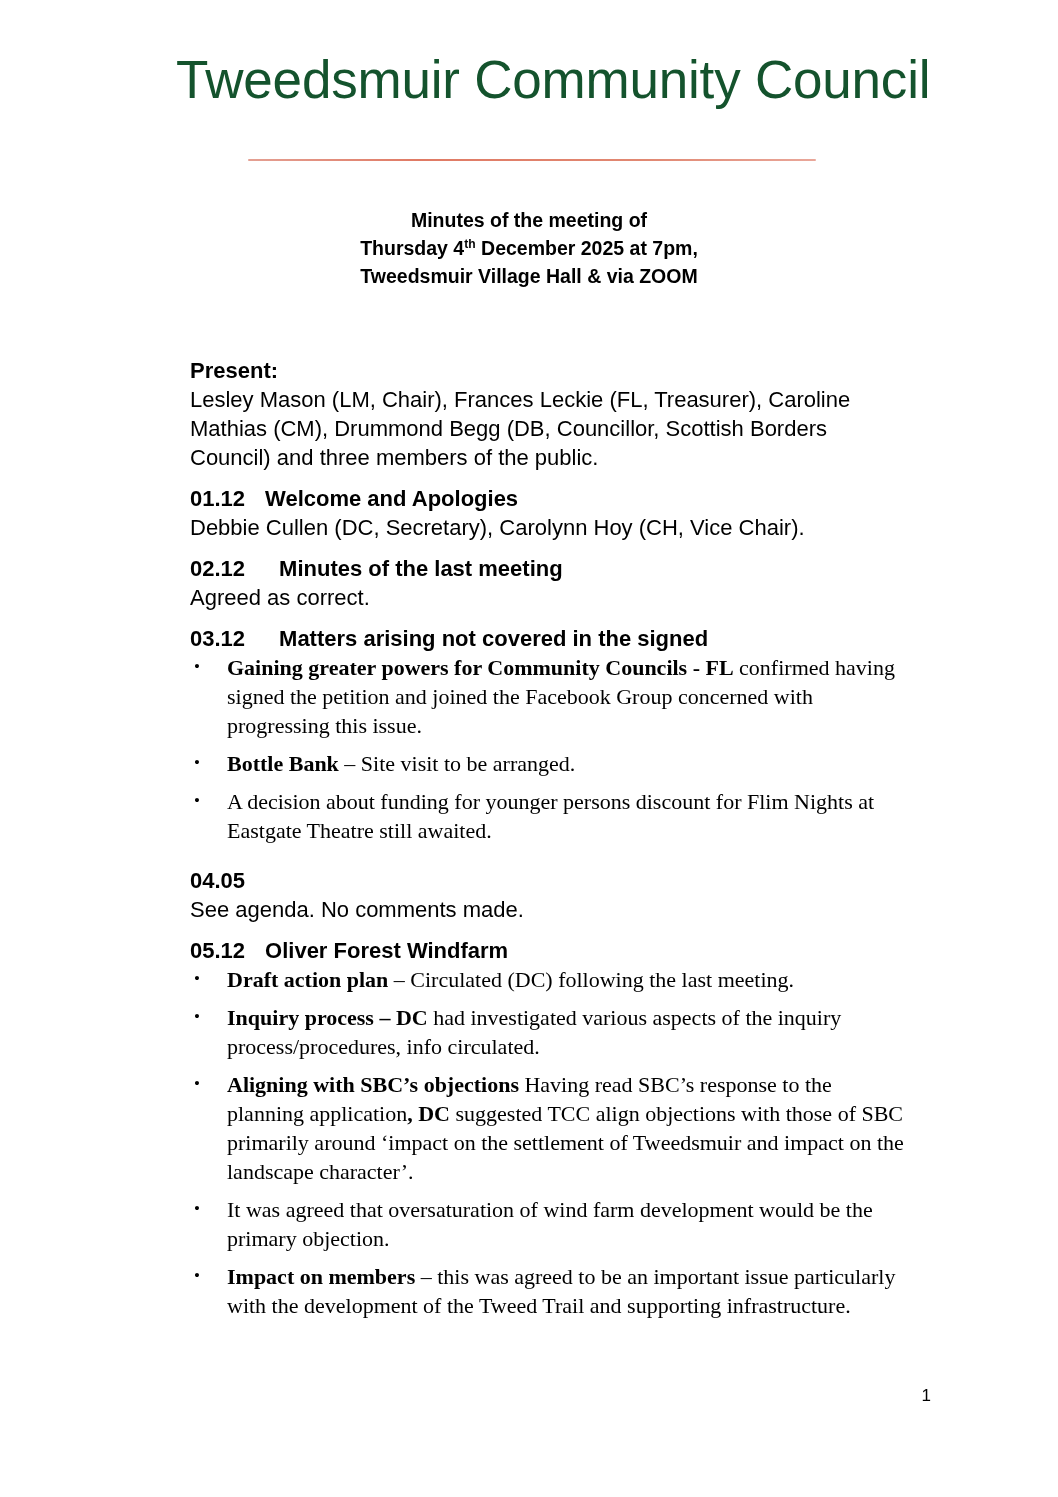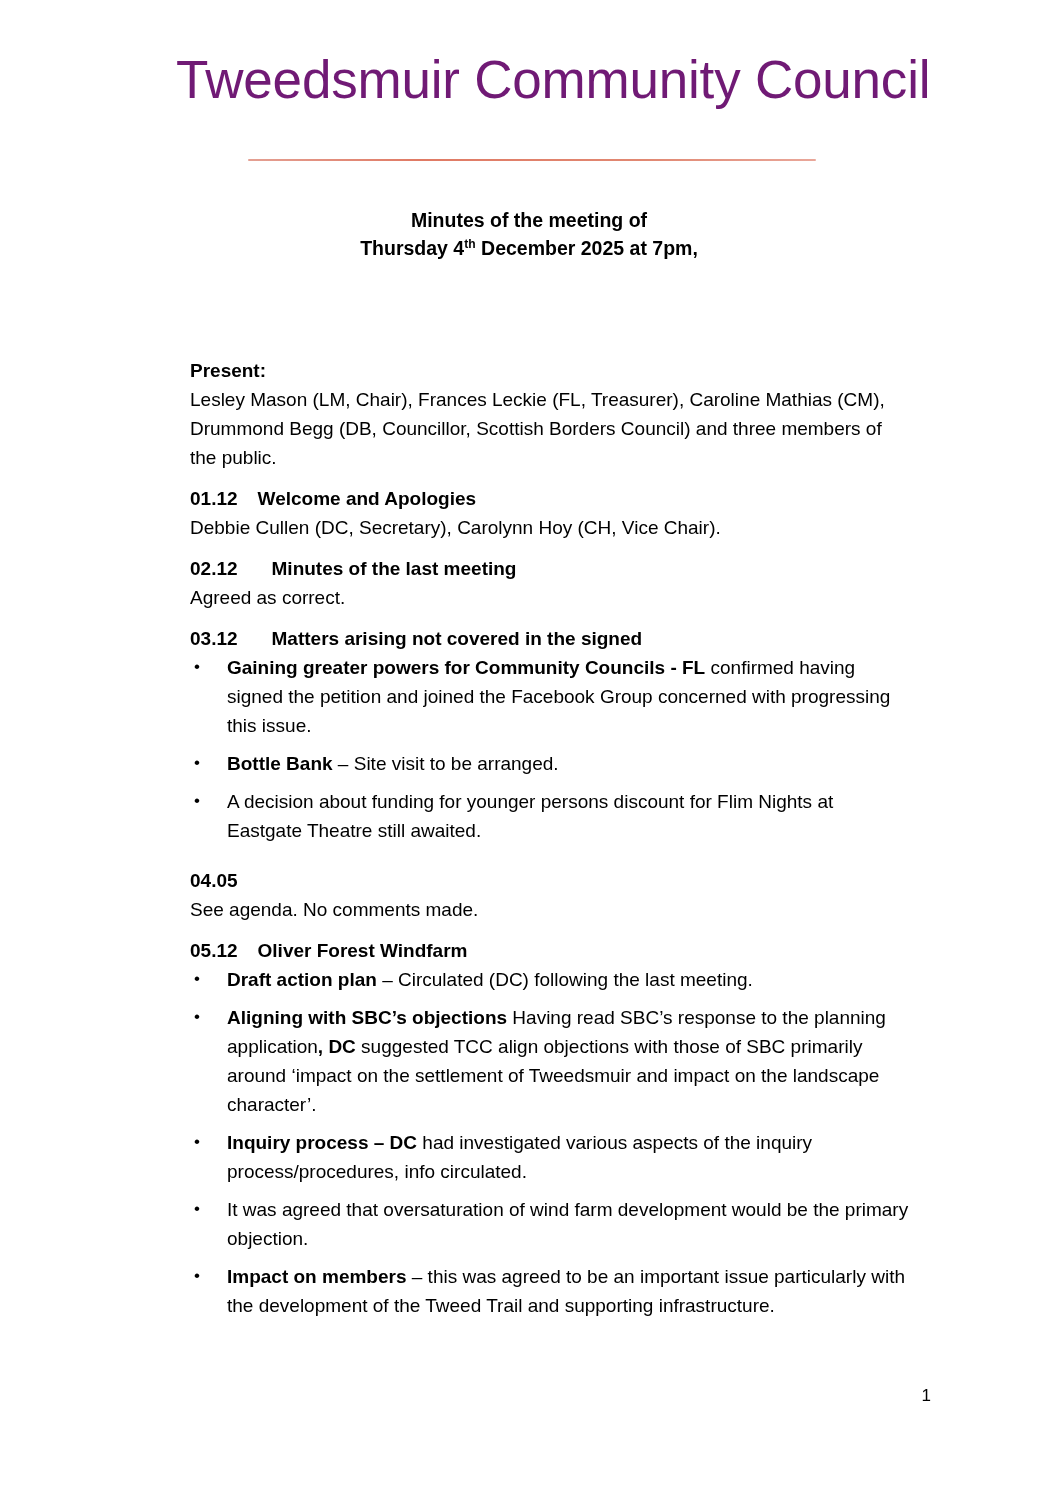--- a/index.html
+++ b/index.html
@@ -24,21 +24,21 @@
   .masthead {
     position: absolute;
     left: 0;
     top: 48px;
     width: 1058px;
   }
   .doc-title {
     font-size: 53px;
     line-height: 64px;
     font-weight: 400;
-    color: #701a75;
+    color: #14532d;
     letter-spacing: -0.2px;
     padding-left: 176px;
     white-space: nowrap;
   }
   .rule {
     position: absolute;
     left: 248px;
     top: 111px;
     width: 568px;
     height: 2px;
@@ -65,21 +65,21 @@
     vertical-align: super;
     line-height: 0;
   }
 
   
   .body {
     position: absolute;
     left: 190px;
     top: 356px;
     width: 722px;
-    font-size: 19px;
+    font-size: 22px;
     line-height: 29px;
   }
   .body p {
     margin: 0 0 0 0;
   }
 
   .sec-head {
     font-weight: bold;
     margin-top: 18px;
     margin-bottom: 7px;
@@ -101,20 +101,21 @@
 
   ul.bullets {
     list-style: none;
     margin: 0 0 0 0;
     padding: 0;
   }
   ul.bullets li {
     position: relative;
     padding-left: 37px;
     margin-bottom: 9px;
+    font-family: Liberation Serif, serif;
   }
   ul.bullets li:before {
     content: "\2022";
     position: absolute;
     left: 4px;
     top: -1px;
     font-size: 17px;
     line-height: 29px;
   }
   b { font-weight: bold; }
@@ -135,20 +136,21 @@
 <div class="page">
 
   <div class="masthead">
     <div class="doc-title">Tweedsmuir Community Council</div>
     <div class="rule"></div>
   </div>
 
   <div class="meeting-head">
     <div class="line">Minutes of the meeting of</div>
     <div class="line"><span>Thursday 4</span><sup>th</sup><span> December 2025 at 7pm,</span></div>
+    <div class="line">Tweedsmuir Village Hall &amp; via ZOOM</div>
   </div>
 
   <div class="body">
 
     <p class="sec-head first-head">Present:</p>
     <p class="para">Lesley Mason (LM, Chair), Frances Leckie (FL, Treasurer), Caroline Mathias (CM), Drummond Begg (DB, Councillor, Scottish Borders Council) and three members of the public.</p>
 
     <p class="sec-head"><span class="num">01.12</span><span class="gap-sm"></span><span>Welcome and Apologies</span></p>
     <p class="para">Debbie Cullen (DC, Secretary), Carolynn Hoy (CH, Vice Chair).</p>
 
@@ -161,22 +163,22 @@
       <li><b>Bottle Bank</b><span> – Site visit to be arranged.</span></li>
       <li><b></b><span>A decision about funding for younger persons discount for Flim Nights at Eastgate Theatre still awaited.</span></li>
     </ul>
 
     <p class="sec-head"><span class="num">04.05</span></p>
     <p class="para">See agenda.  No comments made.</p>
 
     <p class="sec-head"><span class="num">05.12</span><span class="gap-sm"></span><span>Oliver Forest Windfarm</span></p>
     <ul class="bullets">
       <li><b>Draft action plan</b><span> – Circulated (DC) following the last meeting.</span></li>
+      <li><b>Inquiry process – DC</b><span> had investigated various aspects of the inquiry process/procedures, info circulated.</span></li>
       <li><b>Aligning with SBC’s objections</b><span> Having read SBC’s response to the planning application</span><b>, DC</b><span> suggested TCC align objections with those of SBC primarily around ‘impact on the settlement of Tweedsmuir and impact on the landscape character’.</span></li>
-      <li><b>Inquiry process – DC</b><span> had investigated various aspects of the inquiry process/procedures, info circulated.</span></li>
       <li><b></b><span>It was agreed that oversaturation of wind farm development would be the primary objection.</span></li>
       <li><b>Impact on members</b><span> – this was agreed to be an important issue particularly with the development of the Tweed Trail and supporting infrastructure.</span></li>
     </ul>
 
   </div>
 
   <div class="page-number">1</div>
 
 </div>
 

